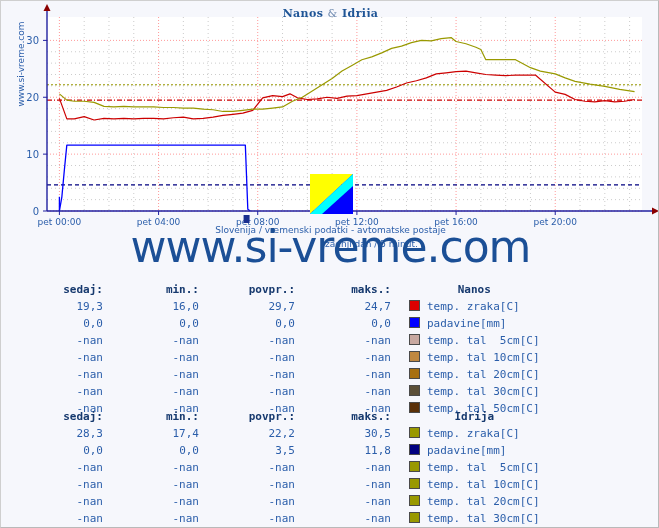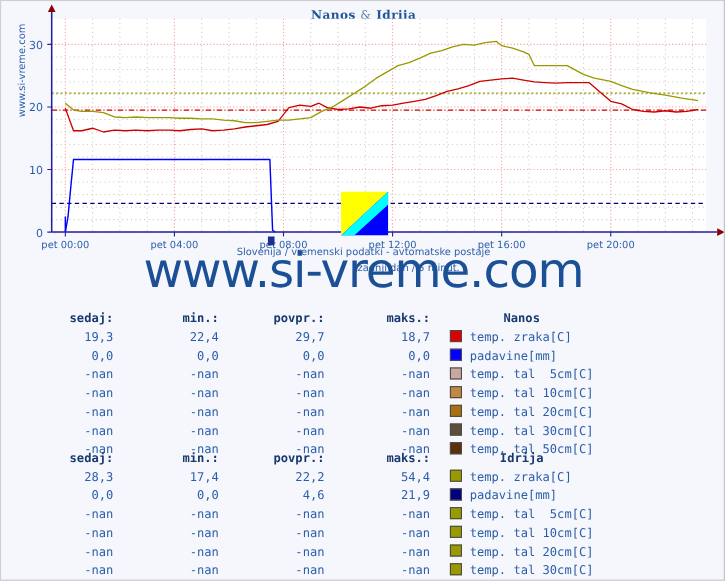--- a/index.html
+++ b/index.html
@@ -253,23 +253,23 @@
           <th class="col-num">sedaj:</th>
           <th class="col-num">min.:</th>
           <th class="col-num">povpr.:</th>
           <th class="col-num">maks.:</th>
           <th class="col-series">Nanos</th>
         </tr>
       </thead>
       <tbody>
           <tr>
             <td class="col-num">19,3</td>
-            <td class="col-num">22,4</td>
+            <td class="col-num">16,0</td>
             <td class="col-num">29,7</td>
-            <td class="col-num">18,7</td>
+            <td class="col-num">24,7</td>
             <td class="col-series"><span class="swatch" style="background: rgb(221, 0, 0);"></span><span class="series-label">temp. zraka[C]</span></td>
           </tr>
           <tr>
             <td class="col-num">0,0</td>
             <td class="col-num">0,0</td>
             <td class="col-num">0,0</td>
             <td class="col-num">0,0</td>
             <td class="col-series"><span class="swatch" style="background: rgb(0, 0, 255);"></span><span class="series-label">padavine[mm]</span></td>
           </tr>
           <tr>
@@ -320,28 +320,28 @@
           <th class="col-num">povpr.:</th>
           <th class="col-num">maks.:</th>
           <th class="col-series">Idrija</th>
         </tr>
       </thead>
       <tbody>
           <tr>
             <td class="col-num">28,3</td>
             <td class="col-num">17,4</td>
             <td class="col-num">22,2</td>
-            <td class="col-num">54,4</td>
+            <td class="col-num">30,5</td>
             <td class="col-series"><span class="swatch" style="background: rgb(153, 153, 0);"></span><span class="series-label">temp. zraka[C]</span></td>
           </tr>
           <tr>
             <td class="col-num">0,0</td>
             <td class="col-num">0,0</td>
-            <td class="col-num">4,6</td>
-            <td class="col-num">21,9</td>
+            <td class="col-num">3,5</td>
+            <td class="col-num">11,8</td>
             <td class="col-series"><span class="swatch" style="background: rgb(0, 0, 128);"></span><span class="series-label">padavine[mm]</span></td>
           </tr>
           <tr>
             <td class="col-num">-nan</td>
             <td class="col-num">-nan</td>
             <td class="col-num">-nan</td>
             <td class="col-num">-nan</td>
             <td class="col-series"><span class="swatch" style="background: rgb(153, 153, 0);"></span><span class="series-label">temp. tal  5cm[C]</span></td>
           </tr>
           <tr>

